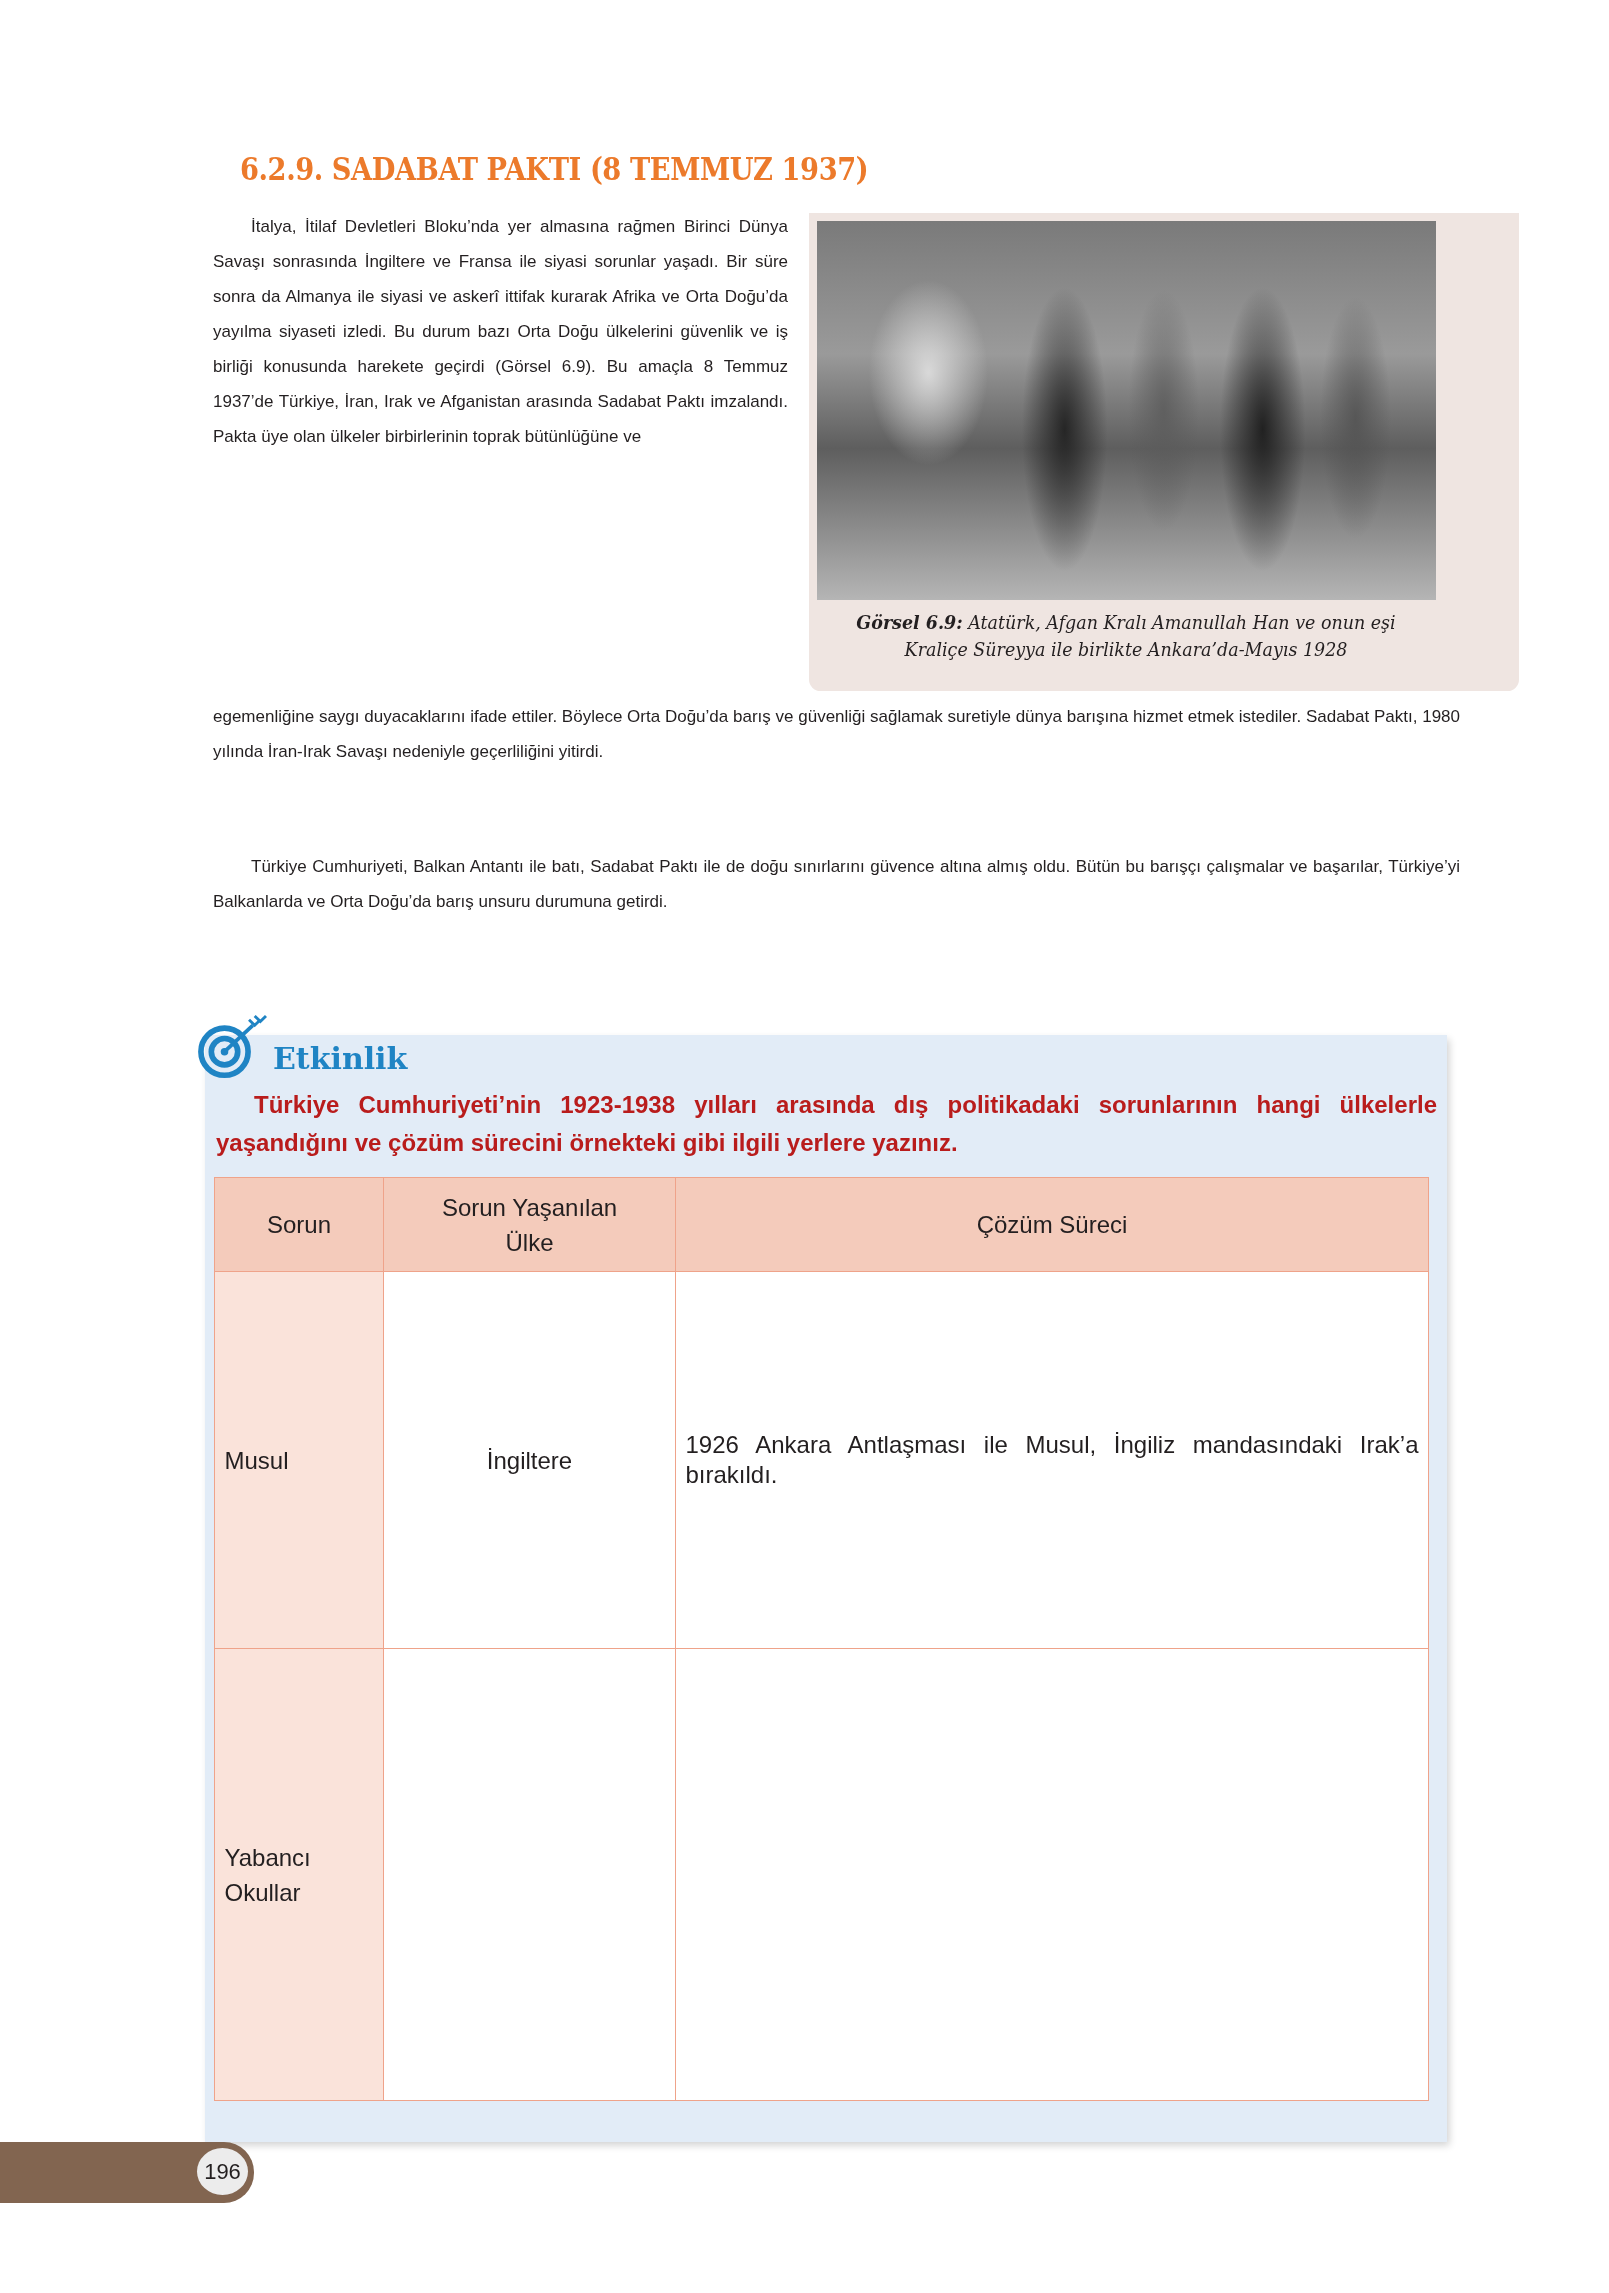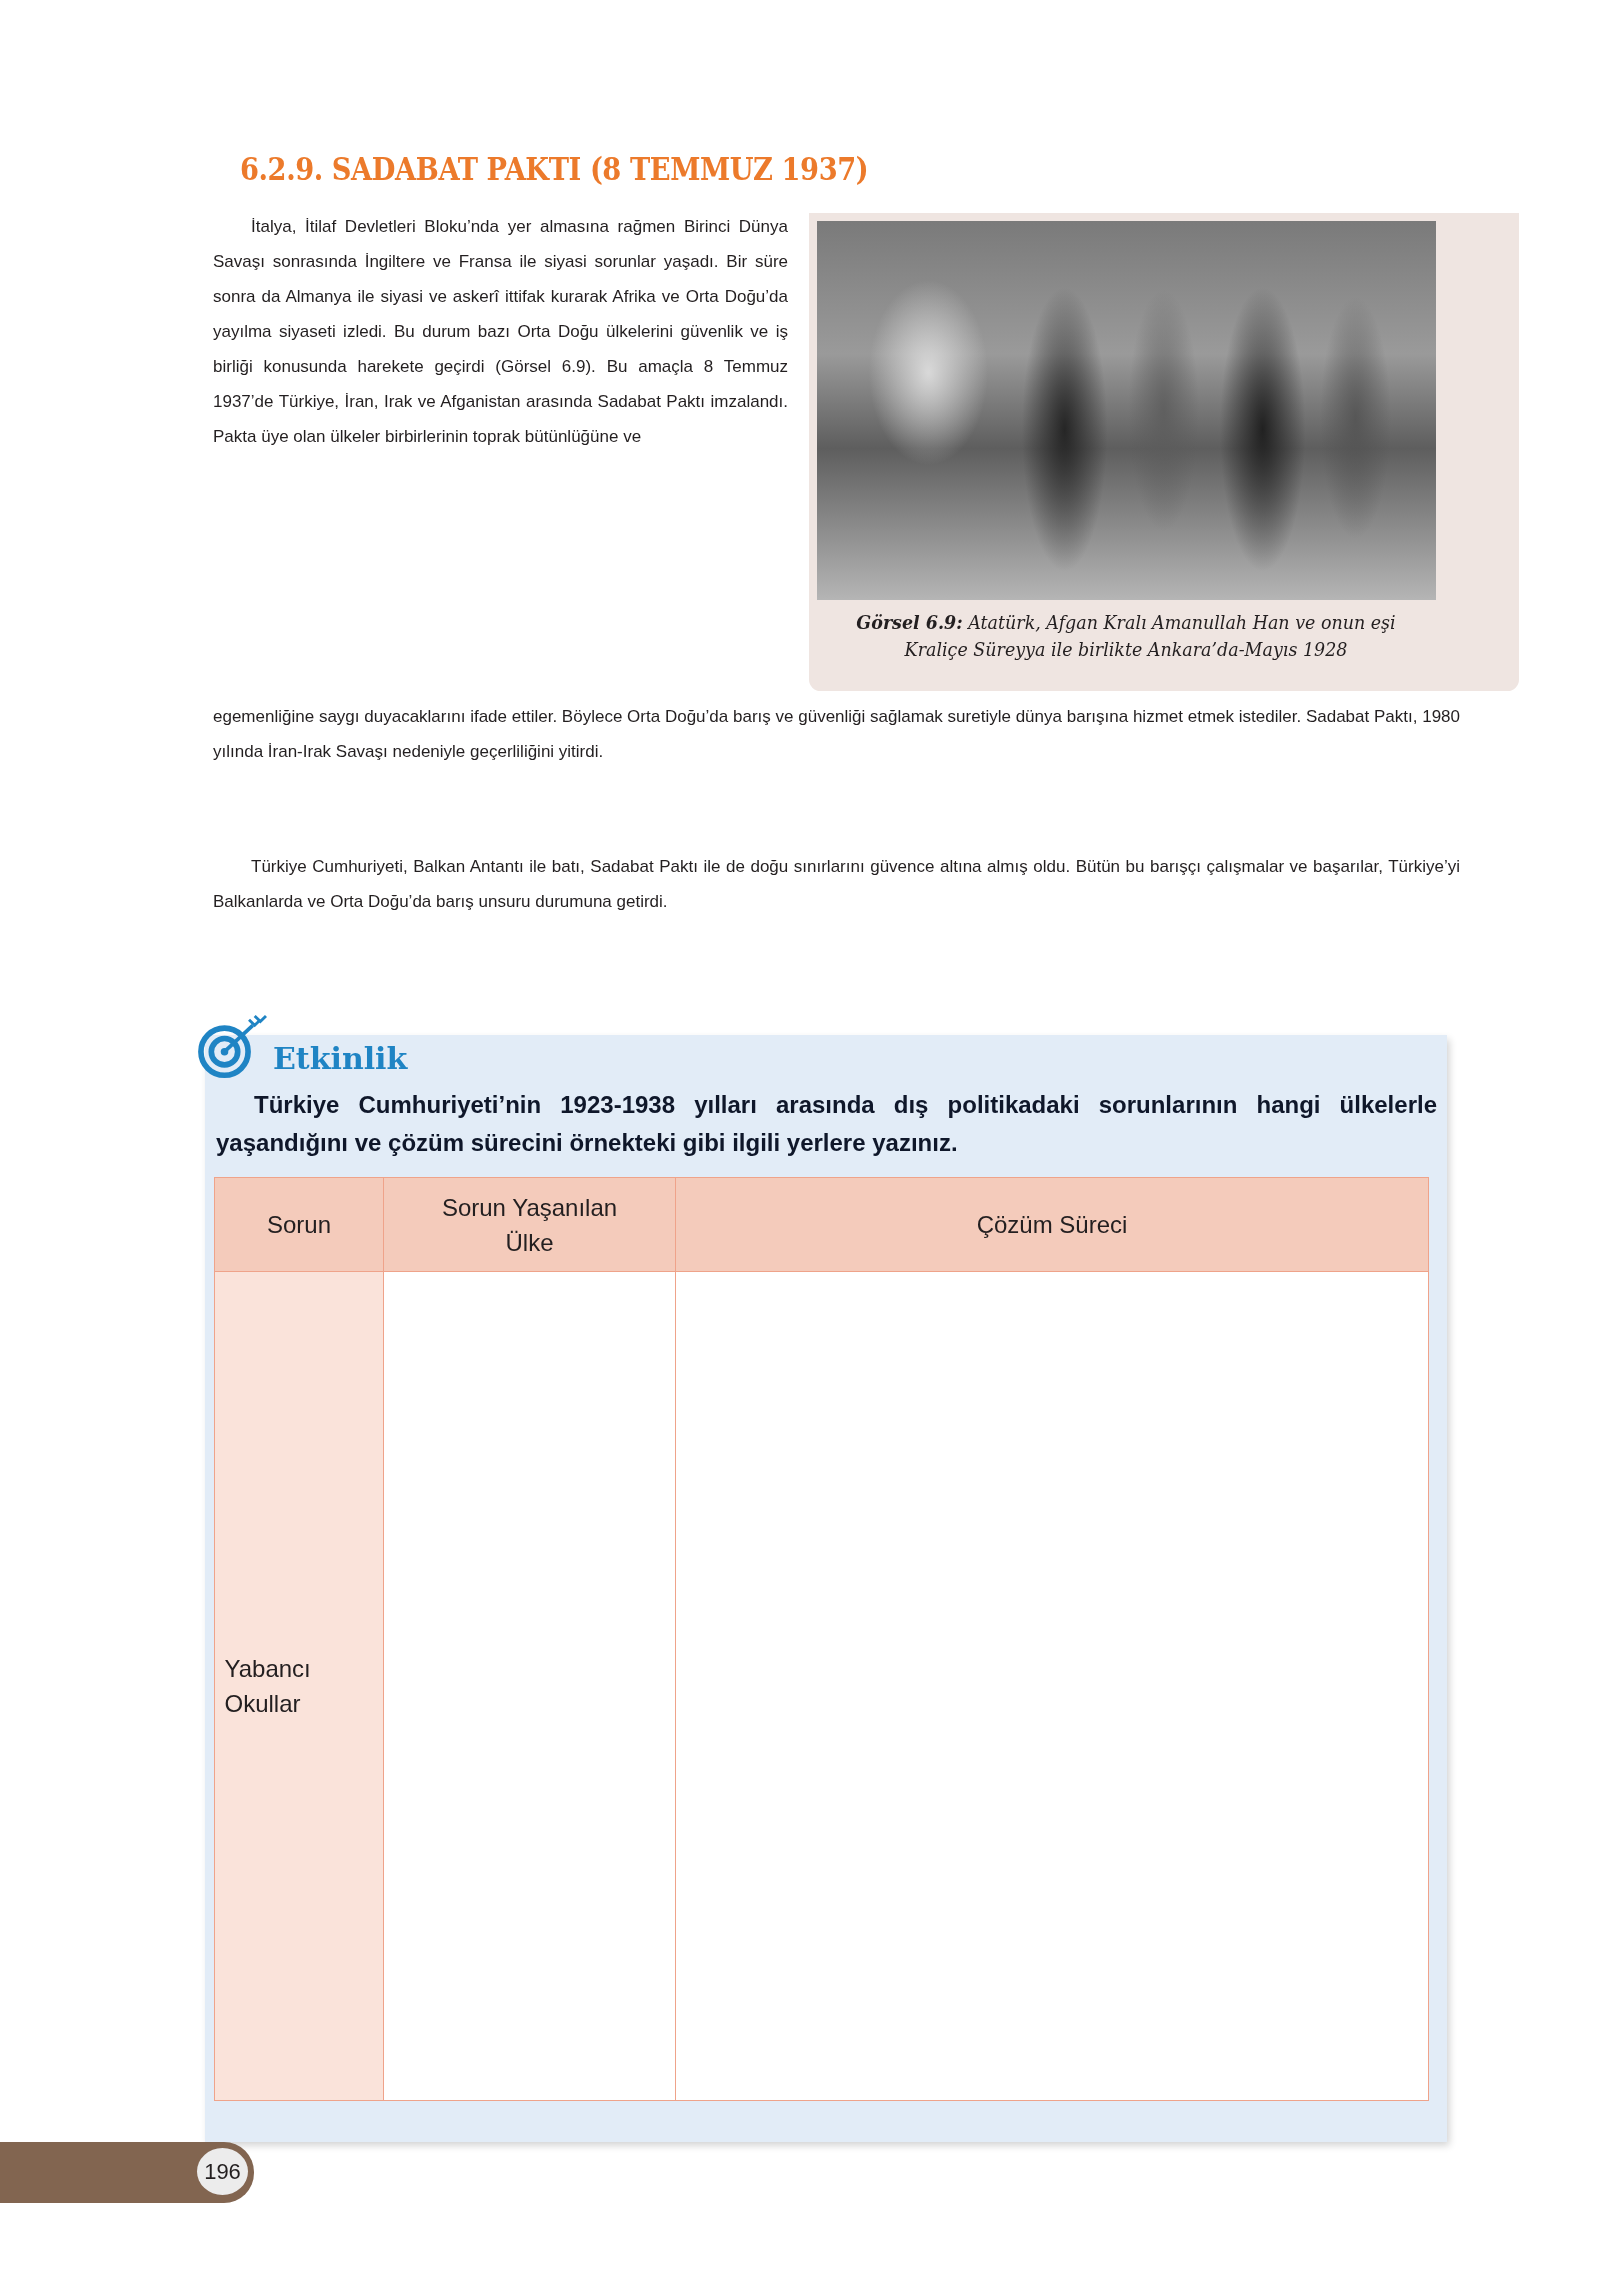--- a/index.html
+++ b/index.html
@@ -43,21 +43,21 @@
       position:absolute; left:205px; top:1035px; width:1242px; height:1107px;
       background:#e2ecf7; box-shadow:2.8px 3.8px 7.6px rgba(0,0,0,0.18);
     }
     .target-icon { position:absolute; left:196px; top:1014px; width:74px; height:66px; }
     .activity-label {
       position:absolute; left:273px; top:1041px;
       font-family:"DejaVu Serif", serif; font-weight:bold; font-size:30px; color:#1f84c4;
     }
     .instruction {
       position:absolute; left:216px; top:1086px; width:1221px;
-      font-weight:bold; font-size:24px; line-height:38px; color:#0f172a; text-align:justify;
+      font-weight:bold; font-size:24px; line-height:38px; color:#b91c1c; text-align:justify;
     }
     .instruction p { margin:0; text-indent:38px; }
     table.sorun-table {
       position:absolute; left:214px; top:1177px; width:1215px; height:924px;
       border-collapse:collapse; background:#ffffff;
     }
     .sorun-table th, .sorun-table td {
       border:1.9px solid #efa38a; font-size:24px; line-height:35px; color:#231f20; font-weight:normal;
     }
     .sorun-table th { background:#f4cbbb; height:91px; text-align:center; vertical-align:middle; }
@@ -123,20 +123,25 @@
     </colgroup>
   <thead>
     <tr>
       <th>Sorun</th>
       <th style="padding:0 38px;">Sorun Yaşanılan Ülke</th>
       <th>Çözüm Süreci</th>
     </tr>
   </thead>
   <tbody>
     <tr>
+      <td class="rowhead">Musul</td>
+      <td class="country">İngiltere</td>
+      <td class="solution">1926 Ankara Antlaşması ile Musul, İngiliz mandasındaki Irak’a bırakıldı.</td>
+    </tr>
+    <tr>
       <td class="rowhead" style="padding-right:25px;">Yabancı Okullar</td>
       <td class="country"></td>
       <td class="solution"></td>
     </tr>
   </tbody>
 </table>
 
 <div class="page-tab"></div>
 <div class="page-number">196</div>
 

